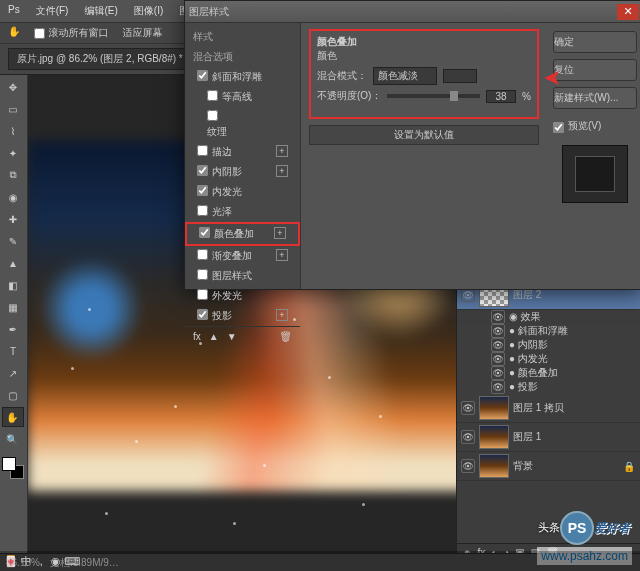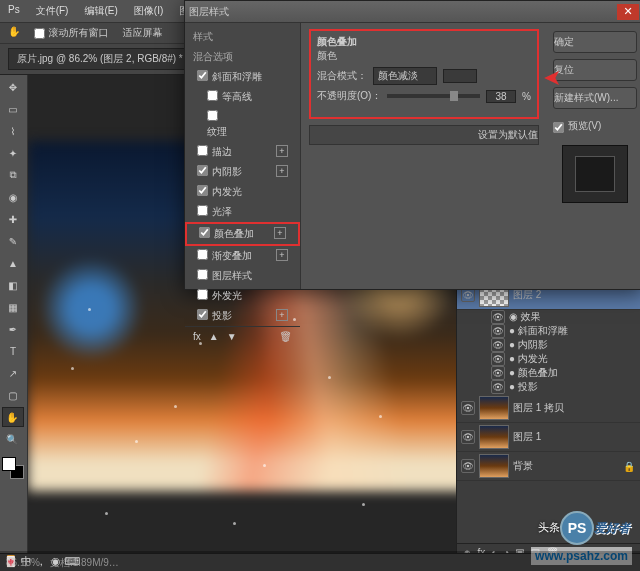--- a/index.html
+++ b/index.html
@@ -59,31 +59,31 @@
 .dlg-left .fxrow{margin-top:auto;padding:4px 8px;border-top:1px solid #333;display:flex;gap:8px;color:#aaa}
 .dlg-mid{flex:1;padding:6px 8px;position:relative}
 .dlg-mid .box{border:2px solid #e03030;padding:4px 6px 10px}
 .dlg-mid .row{display:flex;align-items:center;gap:6px;margin:4px 0}
 .dlg-mid select,.dlg-mid .drop{background:#3a3a3a;border:1px solid #222;padding:1px 18px 1px 4px;color:#ccc}
 .dlg-mid .sw{width:34px;height:14px;background:#3a3a3a;border:1px solid #222}
 .dlg-mid .slider{flex:1;height:4px;background:#333;position:relative}
 .dlg-mid .slider .h{position:absolute;left:68%;top:-3px;width:8px;height:10px;background:#888}
 .dlg-mid .num{width:30px;background:#3a3a3a;border:1px solid #222;text-align:center}
 .dlg-mid .btns{display:flex;gap:8px;margin-top:6px}
-.dlg-mid .btn{flex:1;background:#464646;border:1px solid #333;padding:2px 0;text-align:right}
+.dlg-mid .btn{flex:1;background:#464646;border:1px solid #333;padding:2px 0;text-align:center}
 .arrow{position:absolute;color:#e03030;font-size:22px;right:-14px;top:42px;transform:rotate(180deg)}
 .dlg-right{width:96px;padding:8px 6px;background:#535353;display:flex;flex-direction:column;gap:6px}
 .dlg-right .btnr{background:#5a5a5a;border:1px solid #333;border-radius:3px;padding:3px 0;text-align:left}
 .dlg-right .prevlbl{display:flex;gap:4px;align-items:flex-end;margin-top:4px}
 .dlg-right .preview{width:66px;height:58px;background:#2a2a2a;border:1px solid #111;margin:6px auto}
 .dlg-right .preview .pi{width:40px;height:36px;margin:10px auto;background:#1a1a1a;border:1px solid #555}
 
 
 .wm1{position:absolute;right:58px;bottom:36px;color:#fff;font-size:11px;text-shadow:0 0 3px #000;z-index:40}
-.wm2{position:absolute;right:8px;bottom:6px;background:rgba(255,255,255,.6);color:#0a64a4;padding:2px 4px;font-size:12px;font-weight:bold;z-index:60}
+.wm2{position:absolute;right:8px;bottom:6px;background:rgba(255,255,255,.6);color:#0a64a4;padding:2px 4px;font-size:12px;font-weight:normal;z-index:60}
 .psbadge{position:absolute;right:2px;bottom:24px;width:78px;height:38px;z-index:60;display:flex;align-items:center}
 .psbadge .c{width:34px;height:34px;border-radius:50%;background:#4a80a8;color:#fff;font-size:14px;display:flex;align-items:center;justify-content:center;font-weight:bold;border:2px solid #8ab}
 .psbadge .t{color:#2a5a8a;font-size:12px;font-style:italic;font-weight:bold;text-shadow:1px 1px #fff}
 .taskbar{position:absolute;bottom:0;left:0;right:0;height:20px;background:rgba(0,0,0,.3);z-index:70;display:flex;align-items:center;gap:4px;padding:0 4px}
 .taskbar span{font-size:11px}
 input[type=checkbox]{accent-color:#888;width:11px;height:11px}
 </style>
 </head>
 <body>
 

